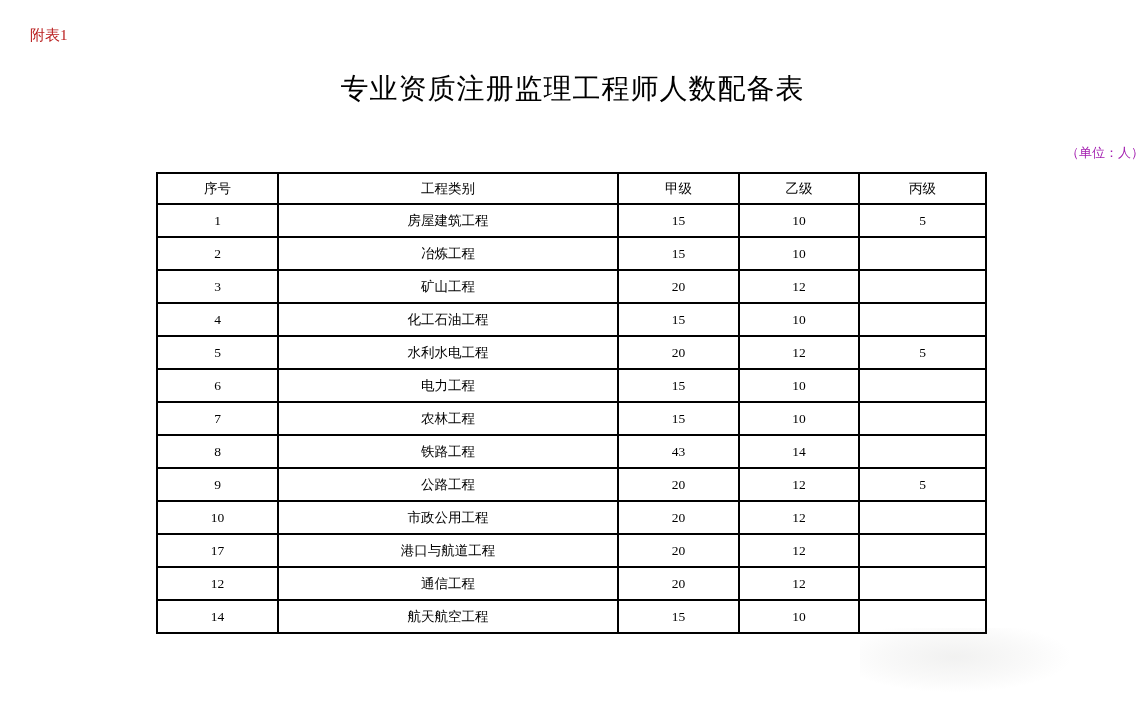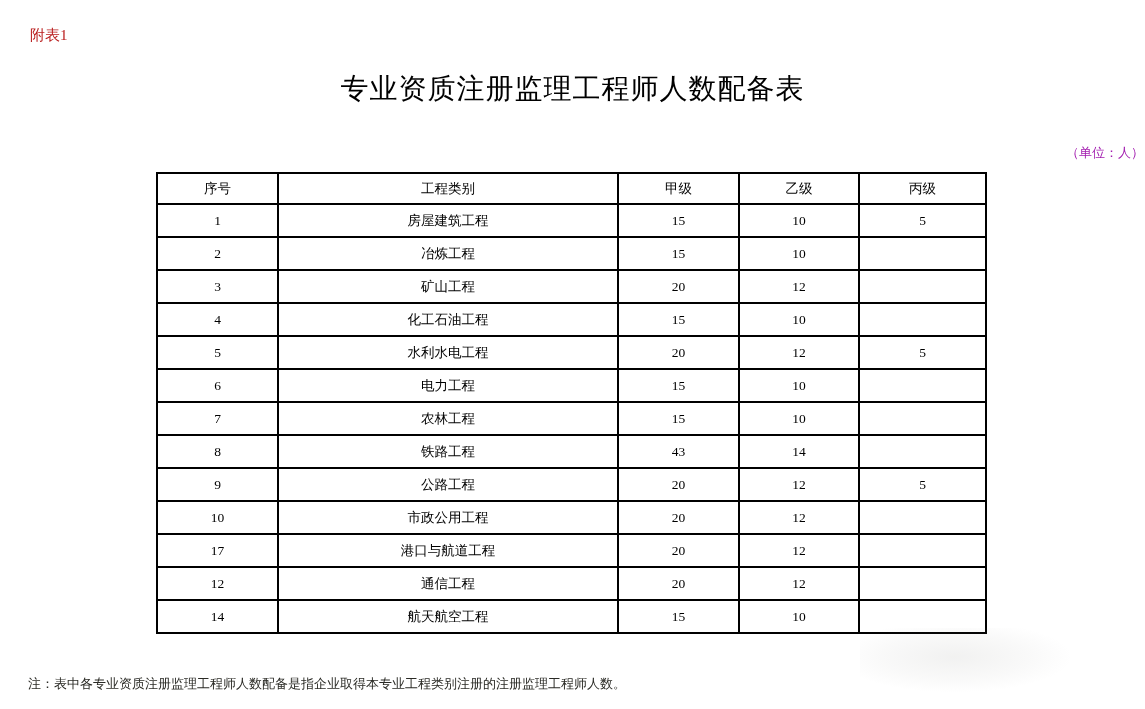--- a/index.html
+++ b/index.html
@@ -204,15 +204,14 @@
           <td>航天航空工程</td>
           <td>15</td>
           <td>10</td>
           <td></td>
         </tr>
       </tbody>
   </table>
 
   <div class="watermark-smudge"></div>
 
-  <div class="footnote">注：表中各专业资质注册监理工程师人数配备是指企业取得本专业工程类别注册的注册监理工程师人数。</div>
 
 </div>
 
 </body></html>

